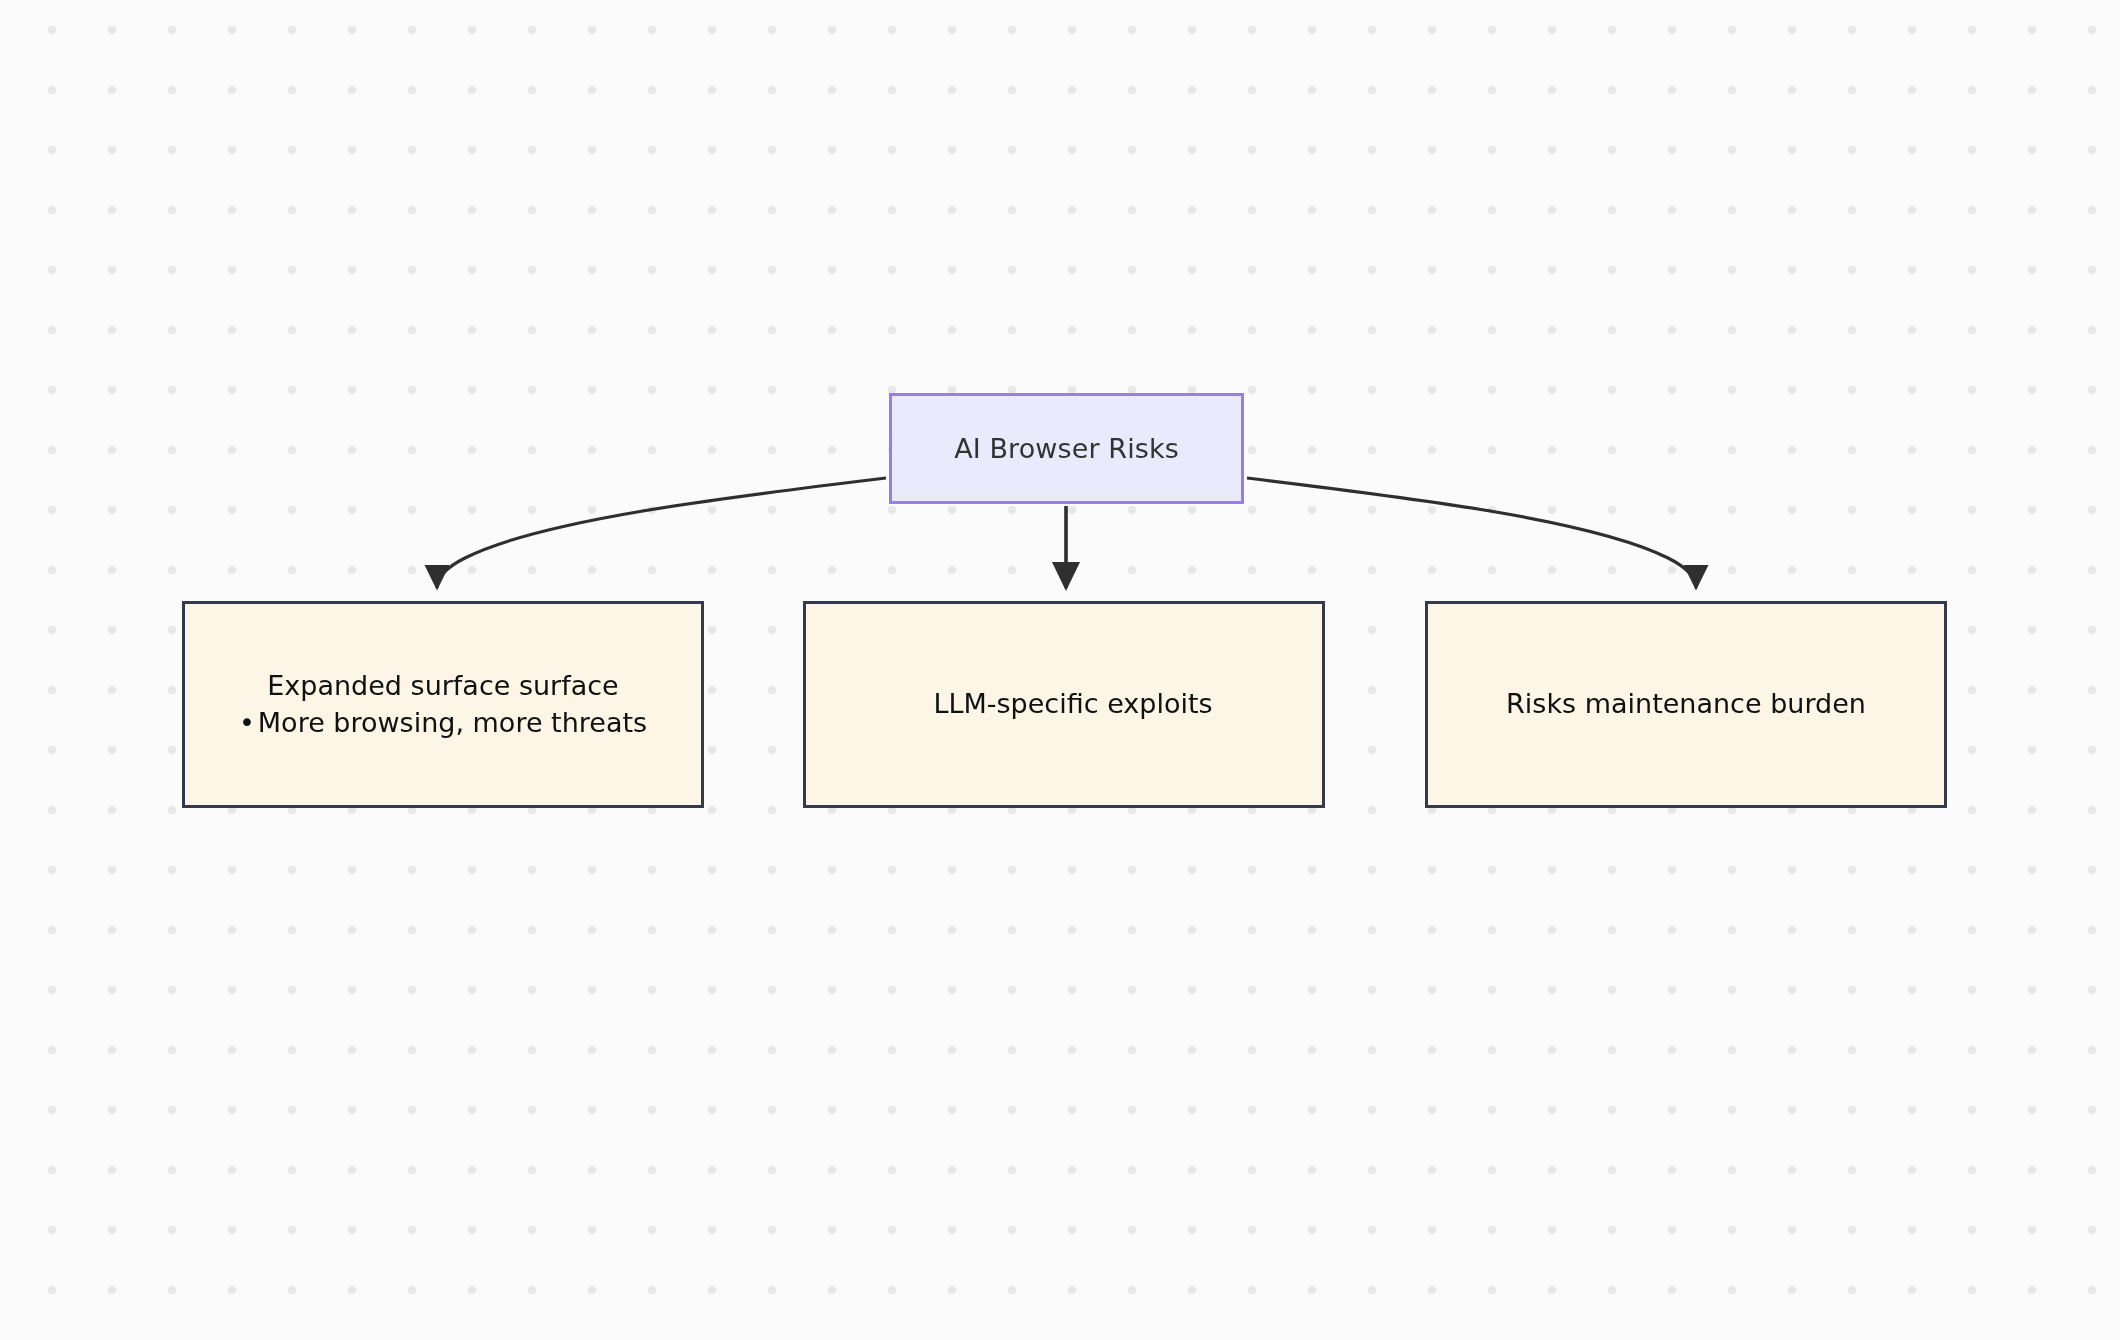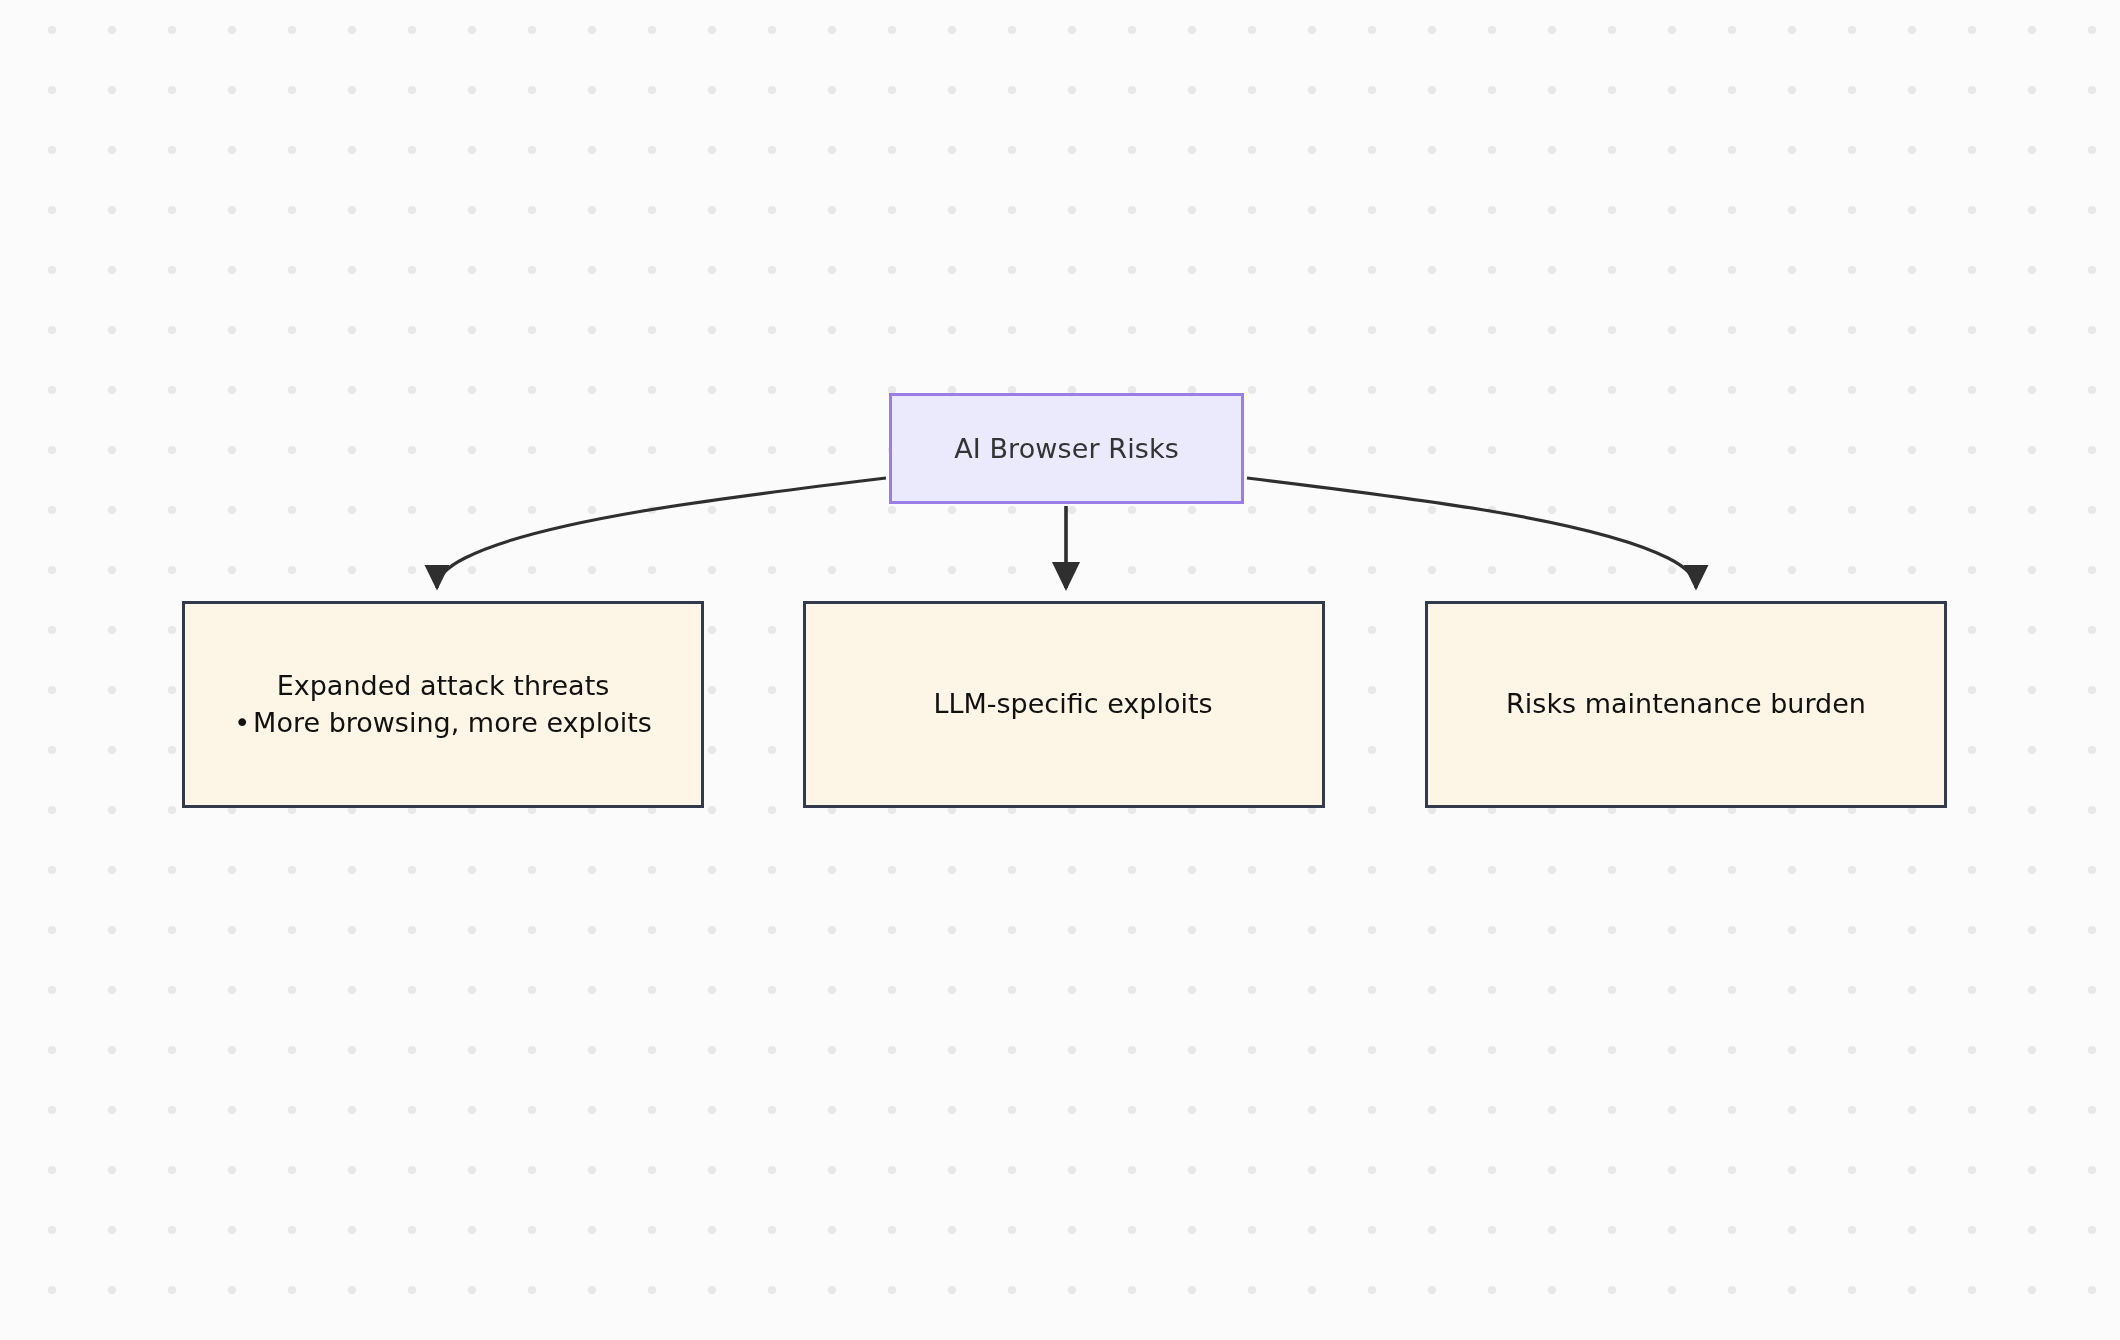--- a/index.html
+++ b/index.html
@@ -105,23 +105,23 @@
     <path d="M 1066 506 L 1066 588" fill="none" stroke="#2f2f2f" stroke-width="3.6" marker-end="url(#arrowhead)"></path>
 
     <path d="M 1247 478 C 1413 498, 1593 520, 1668 558 C 1692 570, 1696 580, 1696 588" fill="none" stroke="#2f2f2f" stroke-width="3.2" marker-end="url(#arrowhead)"></path>
   </svg>
 
   <div class="node node-root">
     <div class="node-title">AI Browser Risks</div>
   </div>
 
   <div class="node node-child child-1">
-    <div class="node-title">Expanded attack threats</div>
+    <div class="node-title">Expanded surface surface</div>
     <ul class="node-bullets">
-      <li><span class="bullet-mark">•</span><span>More browsing, more exploits</span></li>
+      <li><span class="bullet-mark">•</span><span>More browsing, more threats</span></li>
     </ul>
   </div>
 
   <div class="node node-child child-2">
     <div class="node-title">LLM-specific exploits</div>
   </div>
 
   <div class="node node-child child-3">
     <div class="node-title">Risks maintenance burden</div>
   </div>

